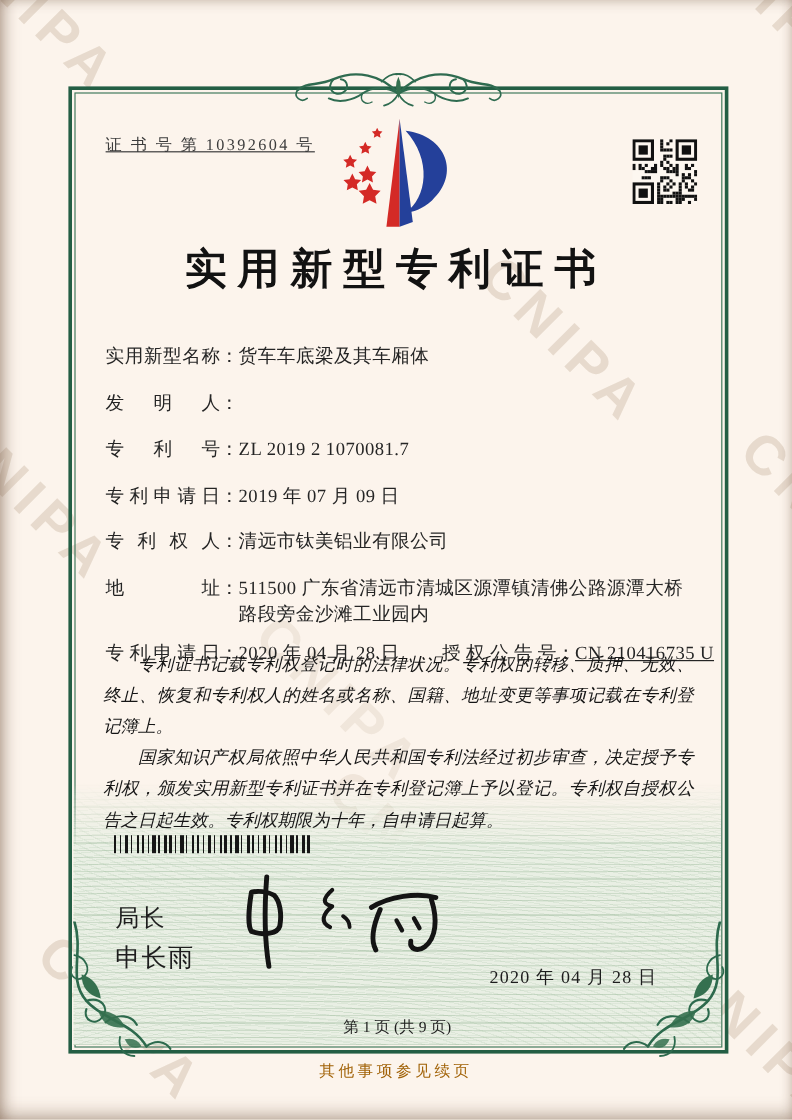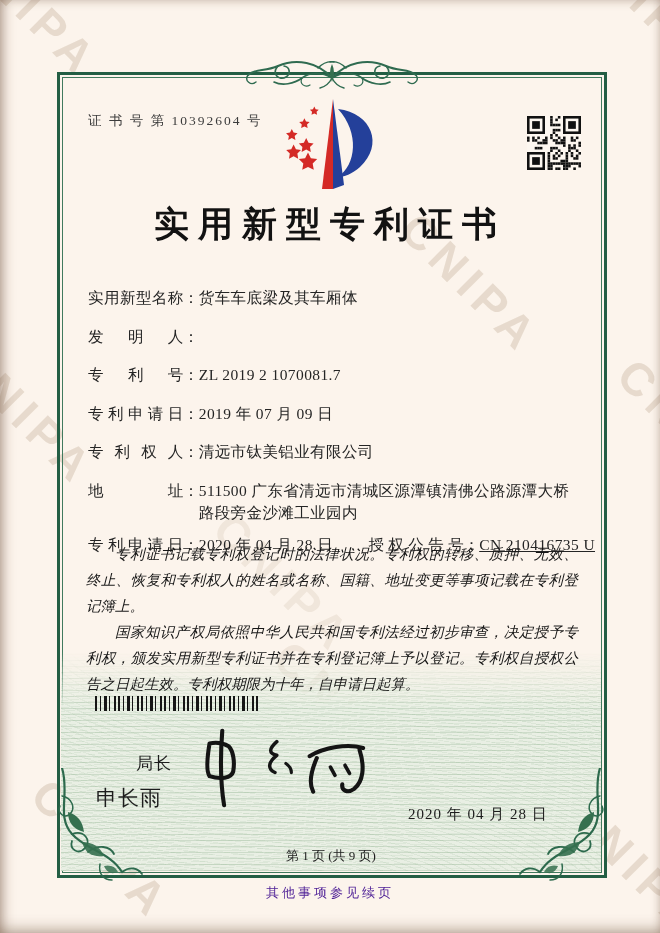--- a/index.html
+++ b/index.html
@@ -34,21 +34,21 @@
     background-color:#e9efe4;
     background-image:
       repeating-linear-gradient(0deg, rgba(140,175,140,.30) 0 1px, rgba(0,0,0,0) 1px 6px),
       repeating-radial-gradient(420px 160px at 30% 130%, rgba(150,185,150,.16) 0 2px, rgba(0,0,0,0) 2px 9px),
       repeating-radial-gradient(460px 180px at 75% -30%, rgba(150,185,150,.14) 0 2px, rgba(0,0,0,0) 2px 10px);
     -webkit-mask-image:linear-gradient(to bottom, rgba(0,0,0,0) 0, #000 55px);
     mask-image:linear-gradient(to bottom, rgba(0,0,0,0) 0, #000 55px);
   }
   .content{position:absolute;inset:0;z-index:10;}
   
-  .cert-no{position:absolute;left:88px;top:112px;font-size:13.5px;letter-spacing:2px;color:#3c3c3c;}
+  .cert-no{position:absolute;left:88px;top:112px;font-size:13.5px;letter-spacing:2px;color:#3c3c3c;text-decoration:underline;}
   .qr{position:absolute;left:527px;top:116px;width:54px;height:54px;}
   .logo{position:absolute;left:272px;top:93px;width:120px;height:104px;}
   .title{
     position:absolute;left:0;top:201px;width:100%;text-align:center;
     font-size:35px;font-weight:bold;letter-spacing:9px;color:#121212;
   }
   
   .fields{position:absolute;left:88px;top:287px;width:486px;font-size:15.5px;color:#252525;}
   .frow{display:flex;margin-bottom:16.5px;line-height:22px;}
   .flabel{
@@ -70,26 +70,26 @@
   .barcode{
     position:absolute;left:95px;top:696px;width:164px;height:15px;z-index:11;
     background-image:repeating-linear-gradient(90deg,
       #161616 0 2px, rgba(0,0,0,0) 2px 5px,
       #161616 5px 6px, rgba(0,0,0,0) 6px 9px,
       #161616 9px 12px, rgba(0,0,0,0) 12px 14px,
       #161616 14px 15px, rgba(0,0,0,0) 15px 19px,
       #161616 19px 21px, rgba(0,0,0,0) 21px 23px);
   }
   
-  .officer-title{position:absolute;left:96px;top:752px;font-size:17px;z-index:11;letter-spacing:1px;margin-left:40px;}
+  .officer-title{position:absolute;left:96px;top:752px;font-size:20px;z-index:11;letter-spacing:1px;}
   .officer-name{position:absolute;left:96px;top:784px;font-size:21px;z-index:11;letter-spacing:1px;}
   .signature{position:absolute;left:175px;top:726px;width:200px;height:84px;z-index:11;}
   .issue-date{position:absolute;left:408px;top:805px;font-size:15px;z-index:11;letter-spacing:1px;}
   .page-info{position:absolute;left:61px;top:847px;width:540px;text-align:center;font-size:13px;z-index:11;}
-  .foot-note{position:absolute;left:0;top:884px;width:100%;text-align:center;font-size:13px;letter-spacing:3px;z-index:11;color:#4c1d95;}
+  .foot-note{position:absolute;left:0;top:884px;width:100%;text-align:center;font-size:13px;letter-spacing:3px;z-index:11;color:#a16207;}
   .orn{position:absolute;z-index:12;pointer-events:none;}
 </style>
 </head>
 <body>
 
 <div class="wm" style="left:-58px;top:-20px;">CNIPA</div>
 <div class="wm" style="left:556px;top:-28px;">CNIPA</div>
 <div class="wm" style="left:-62px;top:388px;">CNIPA</div>
 <div class="wm" style="left:383px;top:256px;">CNIPA</div>
 <div class="wm" style="left:196px;top:556px;opacity:.55;">CNIPA</div>

